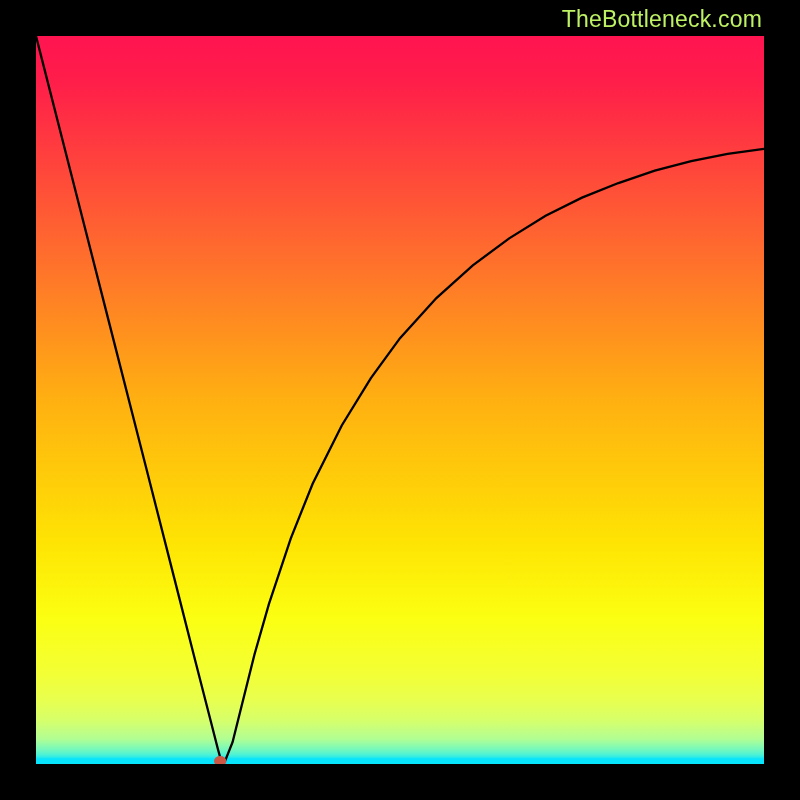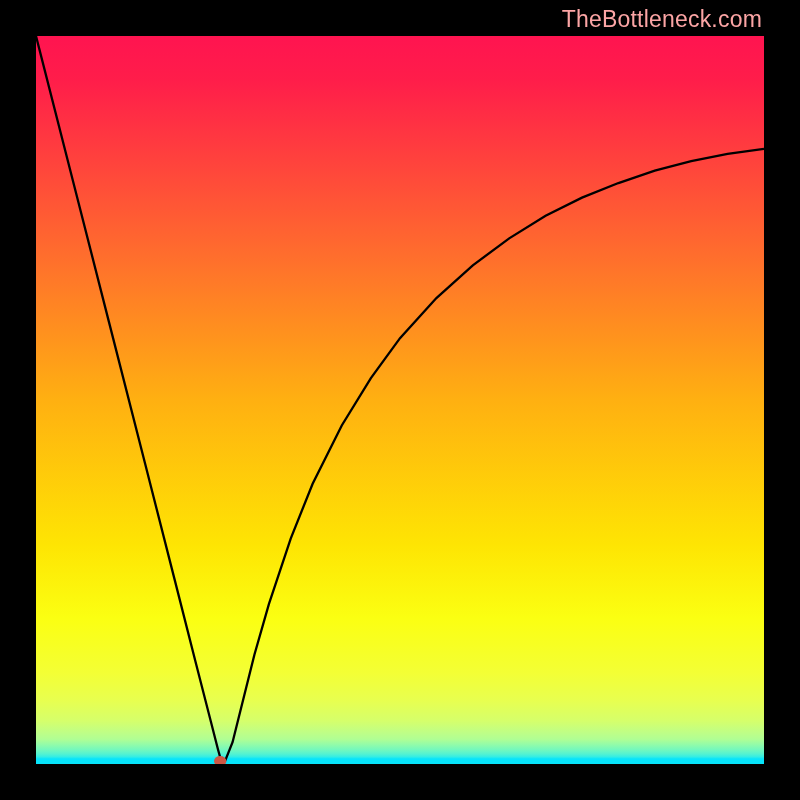--- a/index.html
+++ b/index.html
@@ -26,21 +26,21 @@
     overflow: hidden;
   }
   .gradient {
     position: absolute;
     inset: 0;
   }
   .attribution {
     position: absolute;
     top: 6px;
     right: 38px;
-    color: #fca5a5;
+    color: #bef264;
     font-size: 23px;
     font-weight: 400;
     letter-spacing: 0.2px;
     margin-left: 36px;
   }
   svg.curve {
     position: absolute;
     inset: 0;
     width: 100%;
     height: 100%;

